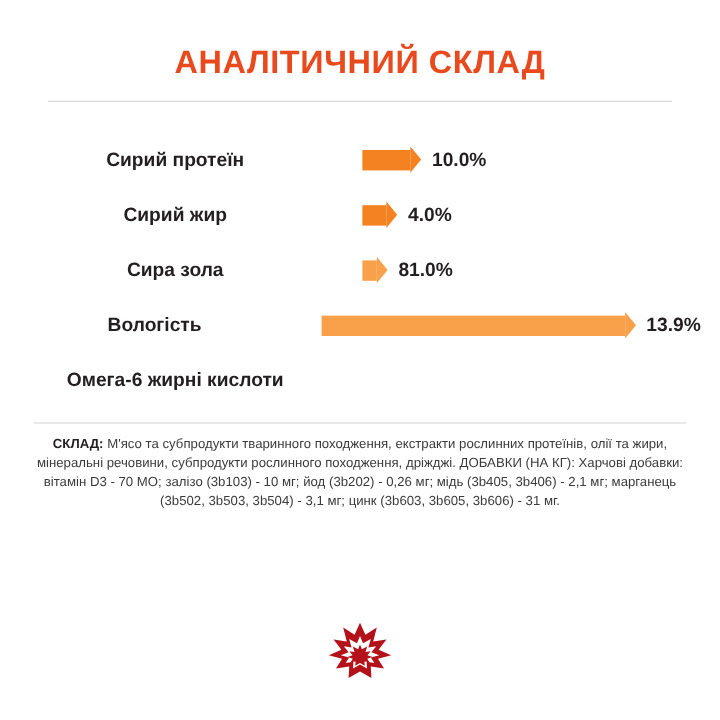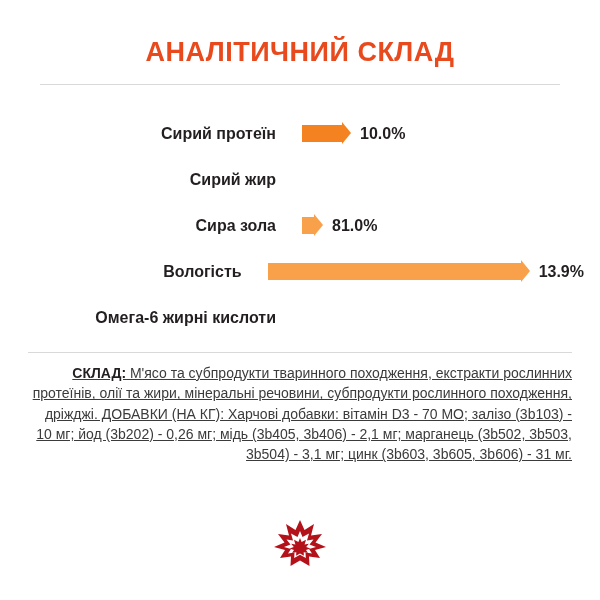--- a/index.html
+++ b/index.html
@@ -39,21 +39,21 @@
     margin-top: 26px;
     padding: 0 16px;
   }
   .row {
     display: flex;
     align-items: center;
     height: 46px;
   }
   .row-label {
     width: 260px;
-    text-align: right;
+    text-align: center;
     padding-right: 10px;
     font-size: 16px;
     font-weight: bold;
     color: #231f20;
     white-space: nowrap;
   }
   .bar-wrap {
     flex: 1;
     display: flex;
     align-items: flex-start;
@@ -93,25 +93,24 @@
     left: 28px;
     right: 28px;
     top: 352px;
   }
   .comp-rule {
     height: 1px;
     background: #d9d9d9;
     margin-bottom: 10px;
   }
   .comp-text {
-    font-size: 14px;
+    font-size: 11px;
     line-height: 1.45;
     color: #3b3b3b;
-    text-align: right;
-    text-decoration: underline;
+    text-align: center;
   }
   .comp-text b {
     color: #231f20;
   }
   .logo {
     position: absolute;
     left: 0;
     right: 0;
     bottom: 28px;
     text-align: center;
@@ -133,20 +132,24 @@
     <div class="row">
       <div class="row-label">Сирий протеїн</div>
       <div class="bar-wrap">
         <span class="bar" style="width:40px"></span>
         <span class="bar-value">10.0%</span>
       </div>
     </div>
 
     <div class="row">
       <div class="row-label">Сирий жир</div>
+      <div class="bar-wrap">
+        <span class="bar" style="width:20px"></span>
+        <span class="bar-value">4.0%</span>
+      </div>
     </div>
 
     <div class="row">
       <div class="row-label">Сира зола</div>
       <div class="bar-wrap">
         <span class="bar light" style="width:12px"></span>
         <span class="bar-value">81.0%</span>
       </div>
     </div>
 

